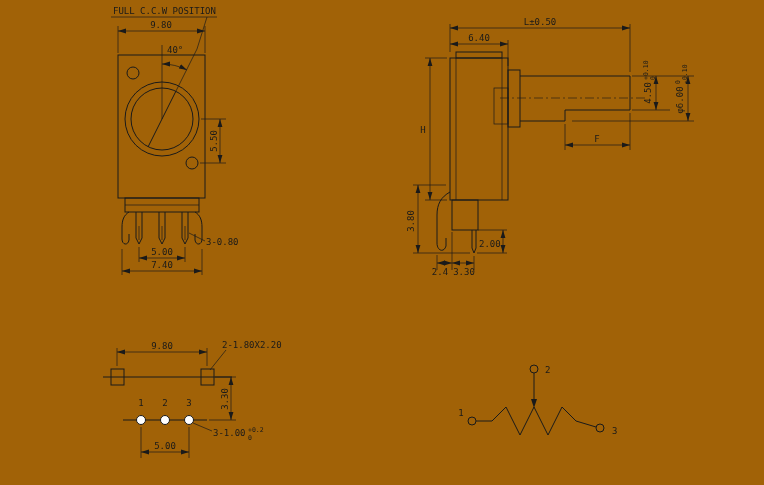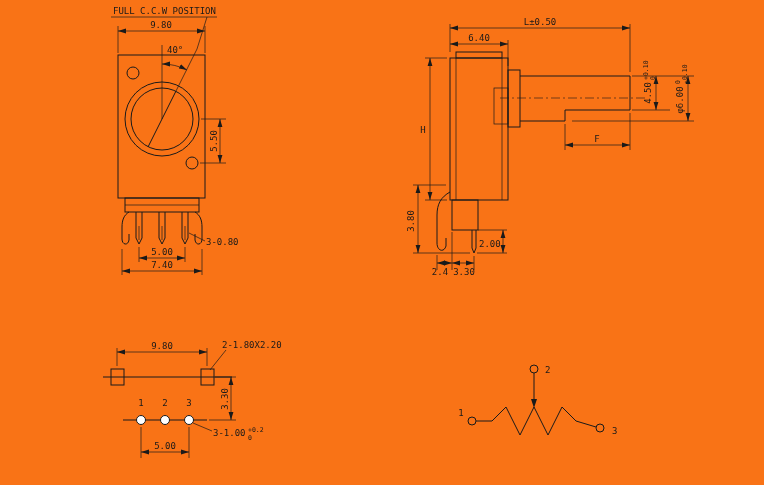--- a/index.html
+++ b/index.html
@@ -1,16 +1,16 @@
 <!DOCTYPE html>
 <html><head>
 <meta charset="utf-8">
 <style>
   html,body{margin:0;padding:0;background:#ffffff;}
-  .canvas{width:764px;height:485px;background:#f97316;position:relative;overflow:hidden;}
+  .canvas{width:764px;height:485px;background:#a16207;position:relative;overflow:hidden;}
   svg{display:block;}
   svg text{font-family:"DejaVu Sans Mono","Liberation Mono",monospace;font-size:9px;fill:#1a1a1a;}
   svg text.tol{font-size:6.5px;}
   .ol{stroke:#1a1a1a;stroke-width:1;fill:none;}
   .tn{stroke:#1a1a1a;stroke-width:0.7;fill:none;}
   .cl{stroke:#1a1a1a;stroke-width:0.6;fill:none;stroke-dasharray:9 3 2 3;}
   .hole{stroke:#1a1a1a;stroke-width:1;fill:#ffffff;}
 </style>
 </head>
 <body>

